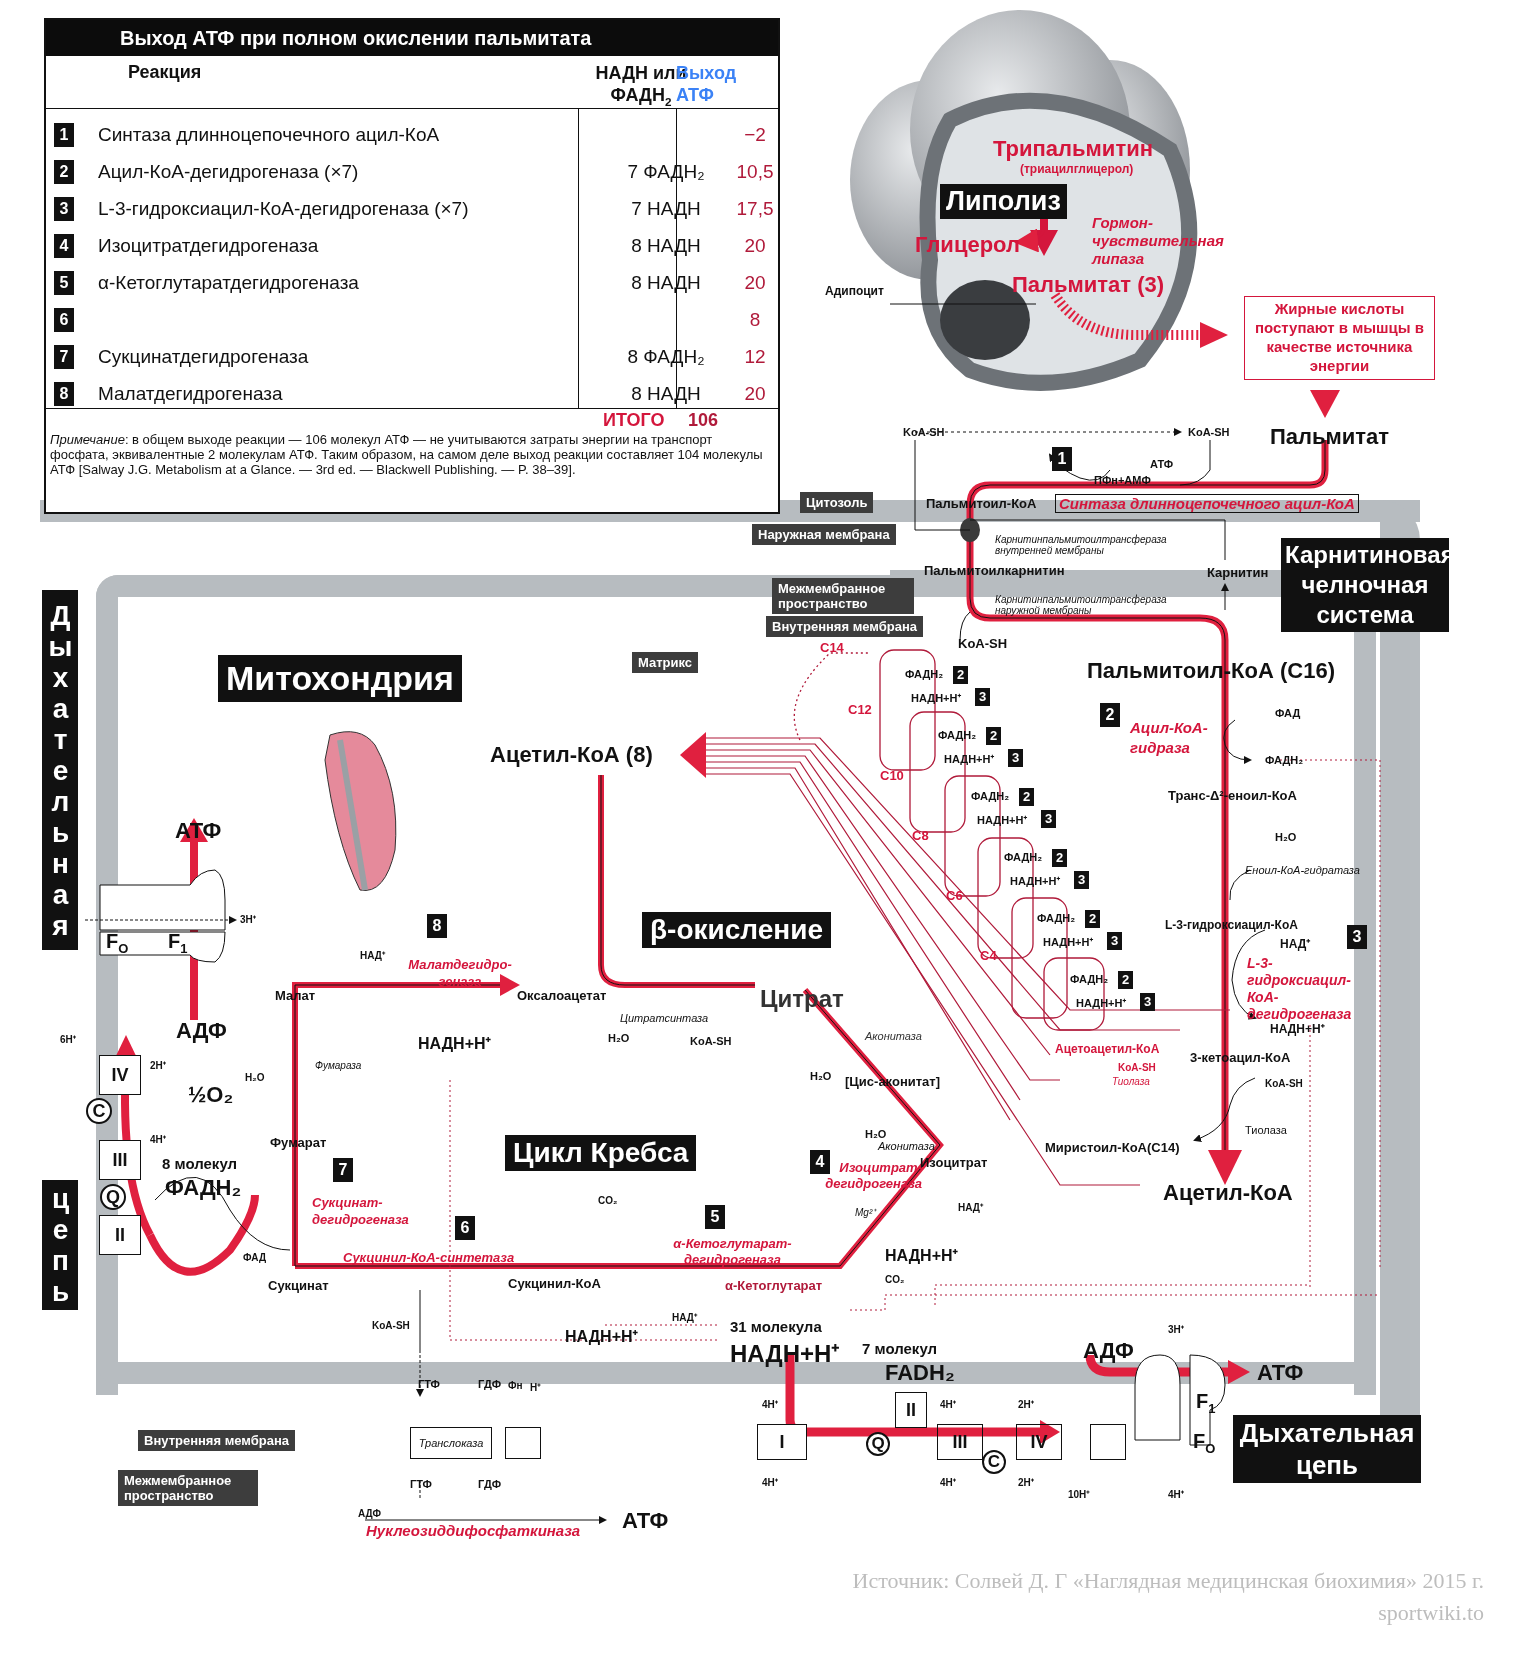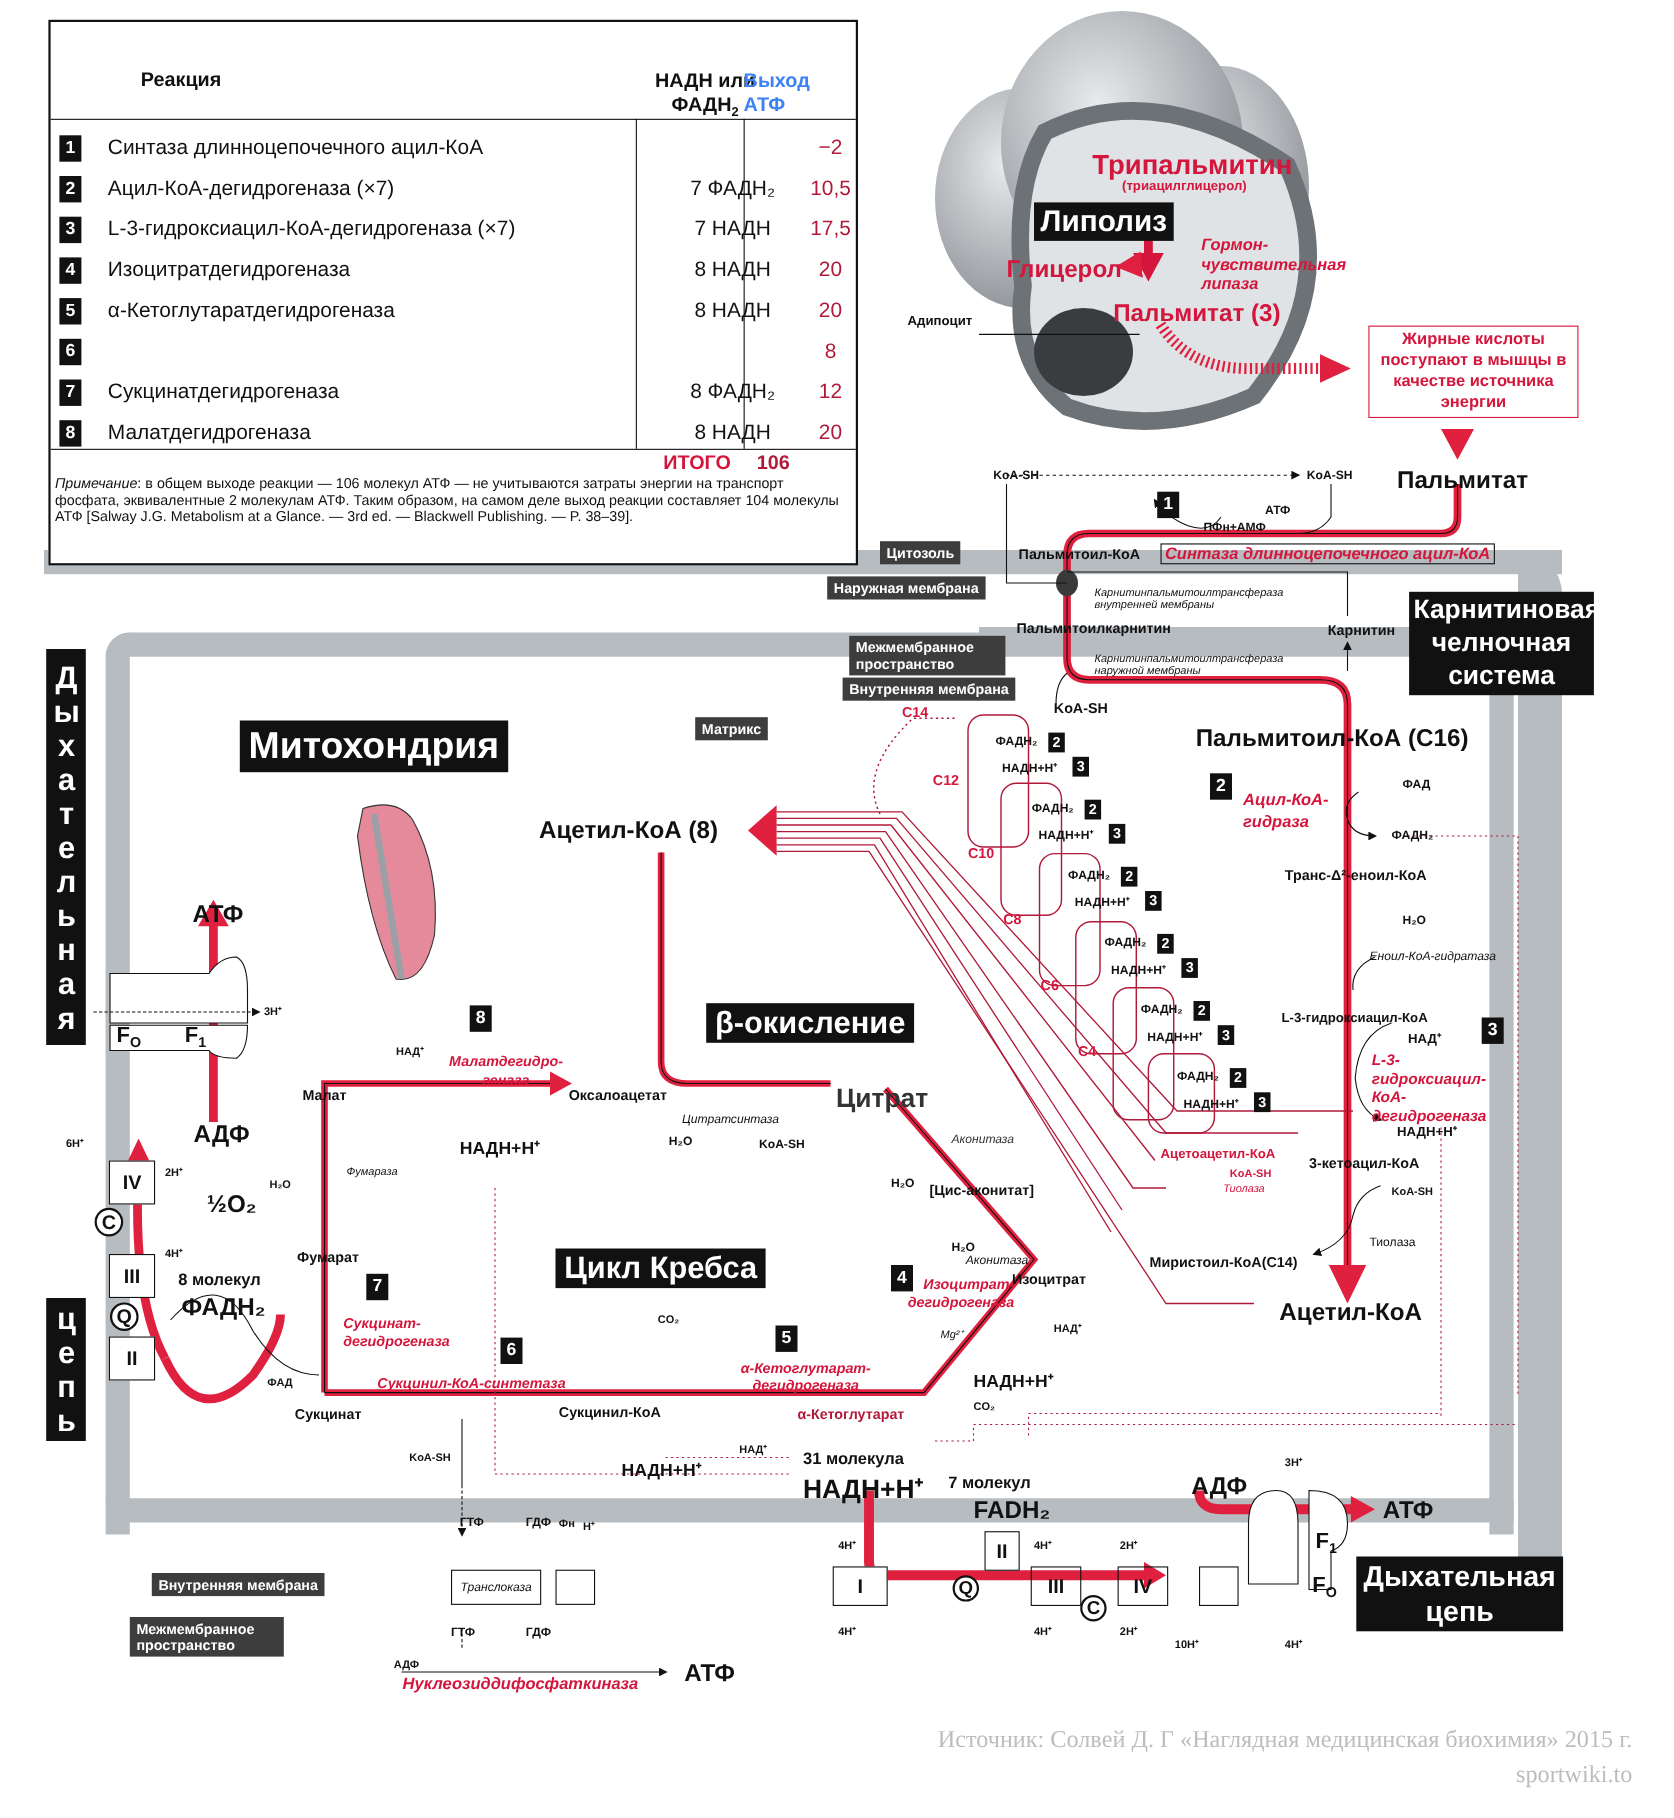--- a/index.html
+++ b/index.html
@@ -36,20 +36,21 @@
 
 <div class="mem" style="left:40px;top:500px;width:1380px;height:22px;"></div>
 <div class="mem" style="left:1380px;top:500px;width:40px;height:960px;border-top-right-radius:40px;"></div>
 <div class="mem" style="left:890px;top:570px;width:480px;height:22px;"></div>
 <div class="mem" style="left:96px;top:575px;width:1280px;height:22px;border-top-left-radius:40px;border-top-right-radius:40px;"></div>
 <div class="mem" style="left:96px;top:575px;width:22px;height:820px;border-top-left-radius:40px;"></div>
 <div class="mem" style="left:1354px;top:575px;width:22px;height:820px;"></div>
 <div class="mem" style="left:96px;top:1362px;width:1280px;height:22px;border-bottom-left-radius:40px;"></div>
 
 <div id="atp-table" class="abs">
+  <div class="thead">Выход АТФ при полном окислении пальмитата</div>
   <div class="abs b" style="left:82px;top:42px;font-size:18px;">Реакция</div>
   <div class="abs b" style="left:540px;top:42px;font-size:18px;width:110px;text-align:center;line-height:22px;">НАДН или<br>ФАДН<sub>2</sub></div>
   <div class="abs b" style="left:630px;top:42px;font-size:18px;width:60px;line-height:22px;color:#3b82f6;">Выход<br>АТФ</div>
   <div class="hline" style="left:0;top:88px;width:732px;"></div>
   <div class="vline" style="left:532px;top:88px;height:300px;"></div>
   <div class="vline" style="left:630px;top:88px;height:300px;"></div>
   <div id="rows">
       <div class="trow" style="top: 96px;">
         <div class="n num">1</div>
         <div class="rx">Синтаза длинноцепочечного ацил-КоА</div>
@@ -211,21 +212,21 @@
   <path d="M100,885 L190,885 Q200,870 215,870 Q225,875 225,900 L225,930 L100,930 z" fill="#fff" stroke="#111"></path>
   <path d="M100,932 L225,932 Q225,955 215,962 Q195,962 190,955 L100,955 z" fill="#fff" stroke="#111"></path>
   <line x1="85" y1="920" x2="235" y2="920" stroke="#111" stroke-dasharray="3,2" marker-end="url(#ar)"></line>
 
   <line x1="365" y1="1520" x2="605" y2="1520" stroke="#111" marker-end="url(#ar)"></line>
   <path d="M420,1350 L420,1290" stroke="#111" fill="none"></path>
   <line x1="420" y1="1350" x2="420" y2="1395" stroke="#111" stroke-dasharray="3,2" marker-end="url(#ar)"></line>
   <line x1="420" y1="1480" x2="420" y2="1500" stroke="#111" stroke-dasharray="3,2"></line>
 </svg>
 
-<div class="lbl b red" style="left:993px;top:136px;font-size:25px;">Трипальмитин</div>
+<div class="lbl b red" style="left:993px;top:136px;font-size:22px;">Трипальмитин</div>
 <div class="lbl b red" style="left:1020px;top:162px;font-size:12px;">(триацилглицерол)</div>
 <div class="lbl blk" style="left:940px;top:184px;font-size:27px;padding:2px 6px;">Липолиз</div>
 <div class="lbl b i red" style="left:1092px;top:186px;font-size:15px;line-height:18px;margin-top:28px;">
   <div>Гормон-</div>
   <div>чувствительная</div>
   <div>липаза</div>
 </div>
 <div class="lbl b red" style="left:915px;top:232px;font-size:22px;">Глицерол</div>
 <div class="lbl b red" style="left:1012px;top:272px;font-size:22px;">Пальмитат (3)</div>
 <div class="lbl b" style="left:825px;top:284px;font-size:12px;">Адипоцит</div>

